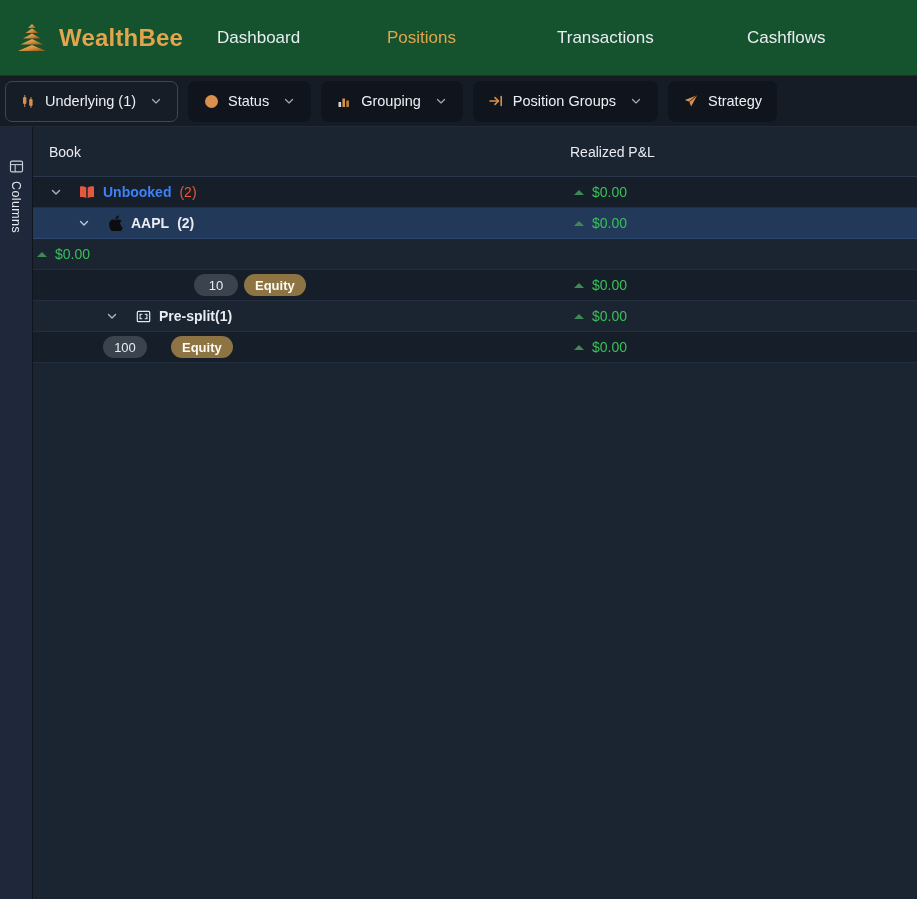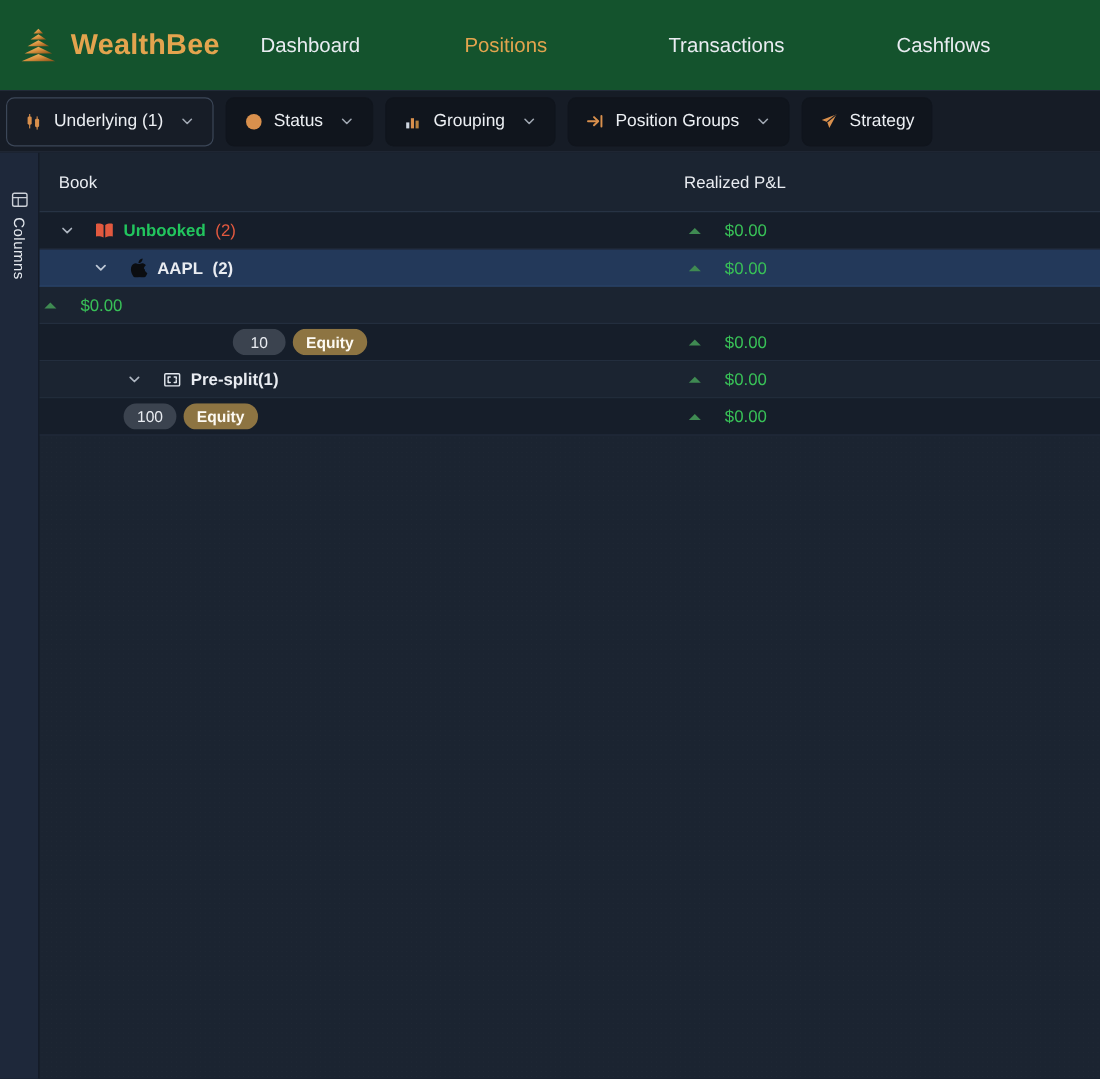--- a/index.html
+++ b/index.html
@@ -210,39 +210,39 @@
     flex: 0 0 537px;
     display: flex;
     align-items: center;
     gap: 8px;
     overflow: hidden;
   }
   .cell-pnl {
     flex: 1;
     display: flex;
     align-items: center;
-    gap: 20px;
+    gap: 8px;
   }
 
   .twisty {
     width: 14px; height: 14px;
     flex: 0 0 14px;
     opacity: .85;
     cursor: pointer;
   }
 
   .row-ico { width: 16px; height: 16px; flex: 0 0 16px; display: flex; align-items: center; justify-content: center; }
 
   .row-label {
     font-size: 14px;
     font-weight: bold;
     color: #e9ecf1;
     white-space: nowrap;
   }
-  .row-label.unbooked { color: #22c55e; font-weight: bold; }
+  .row-label.unbooked { color: #3b82f6; font-weight: bold; }
   .row-count {
     font-size: 14px;
     color: #e2593f;
   }
   .row-count.dim { color: #e9ecf1; font-weight: bold; }
 
   .pill {
     height: 22px;
     min-width: 44px;
     padding: 0 11px;
@@ -471,21 +471,21 @@
             </span>
             <span class="row-label">Pre-split(1)</span>
           </div>
           <div class="cell-pnl">
             <span class="tri"></span>
             <span class="money">$0.00</span>
           </div>
         </div>
 
         <div class="row">
-          <div class="cell-book" style="padding-left:70px; gap:6px">
+          <div class="cell-book" style="padding-left:70px; gap:24px">
             <span class="pill qty">100</span>
             <span class="pill type">Equity</span>
           </div>
           <div class="cell-pnl">
             <span class="tri"></span>
             <span class="money">$0.00</span>
           </div>
         </div>
 
         <div class="grid-filler"></div>

